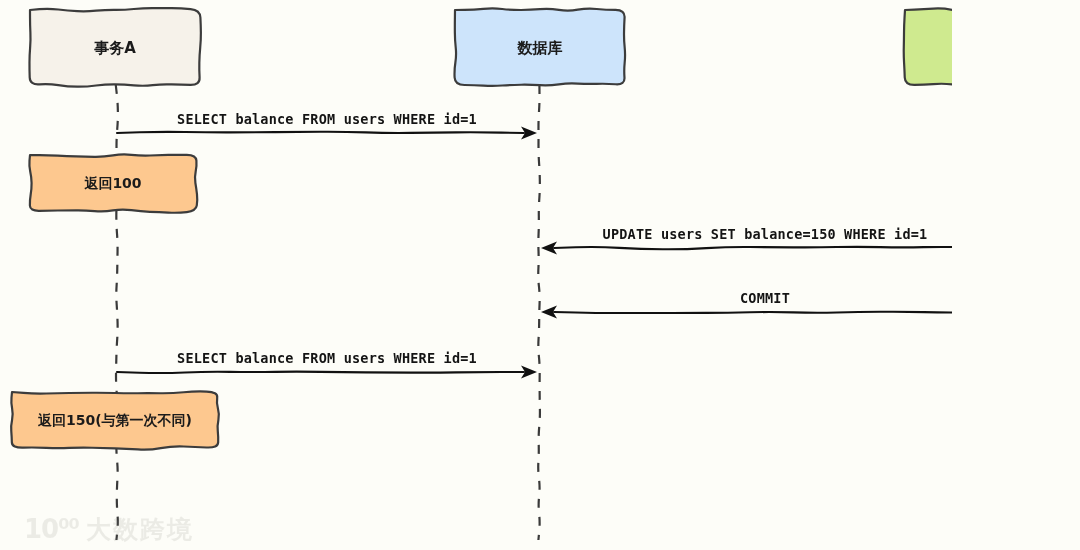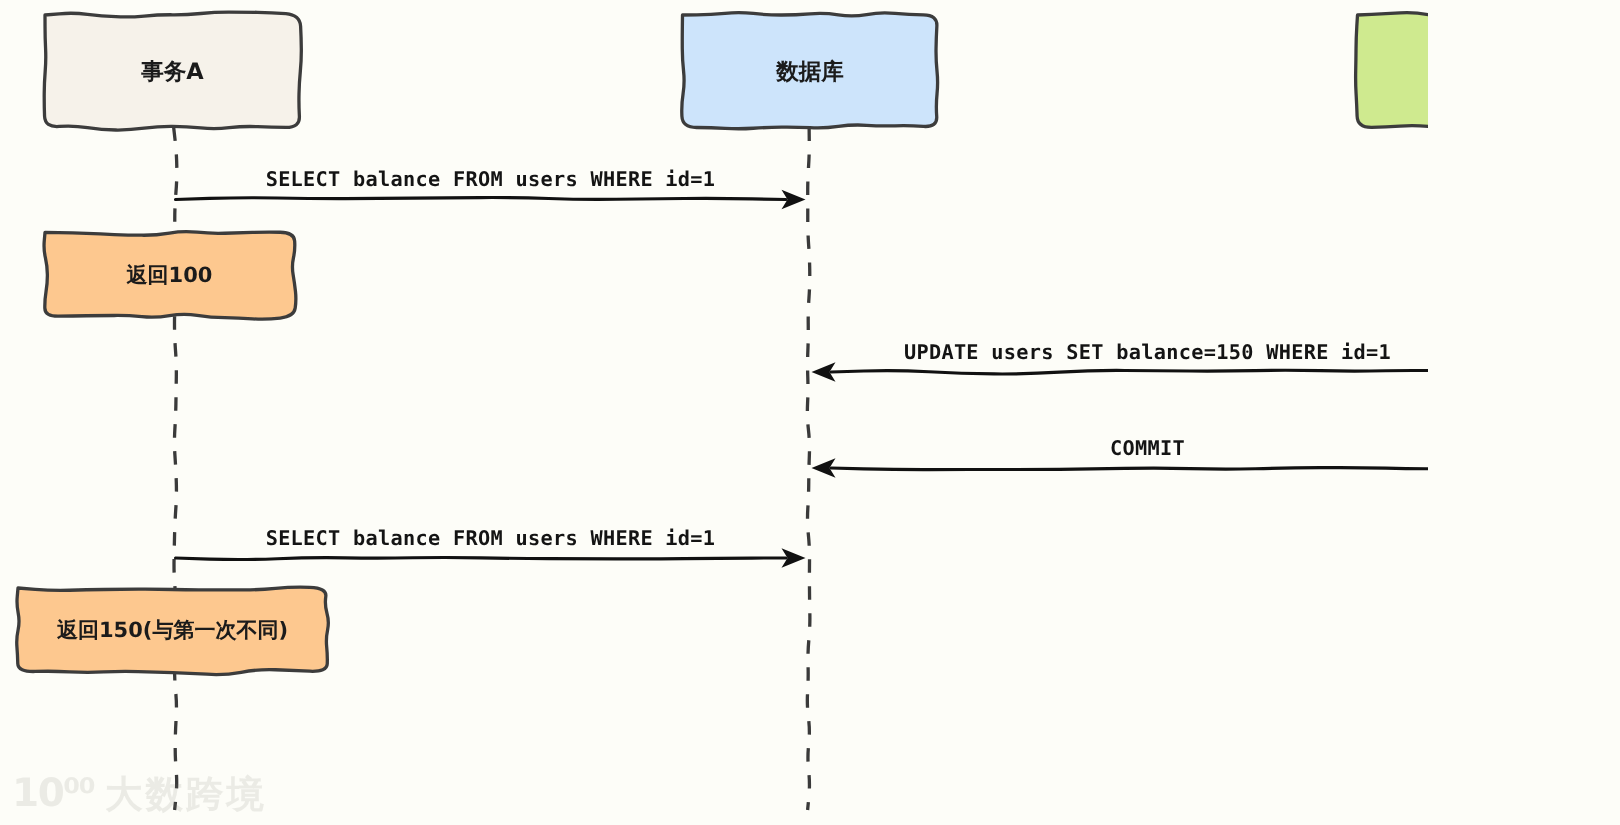--- a/index.html
+++ b/index.html
@@ -67,21 +67,21 @@
     stroke-linecap: round;
     stroke-linejoin: round;
   }
   .arrow-head {
     fill: #111111;
     stroke: none;
   }
   
   #watermark {
     position: absolute;
-    left: 8px;
+    left: 24px;
     bottom: 8px;
     display: flex;
     align-items: center;
     gap: 7px;
     opacity: 0.13;
     pointer-events: none;
     user-select: none;
   }
   #watermark .wm-mark {
     font-family: "DejaVu Sans", "Liberation Sans", sans-serif;

